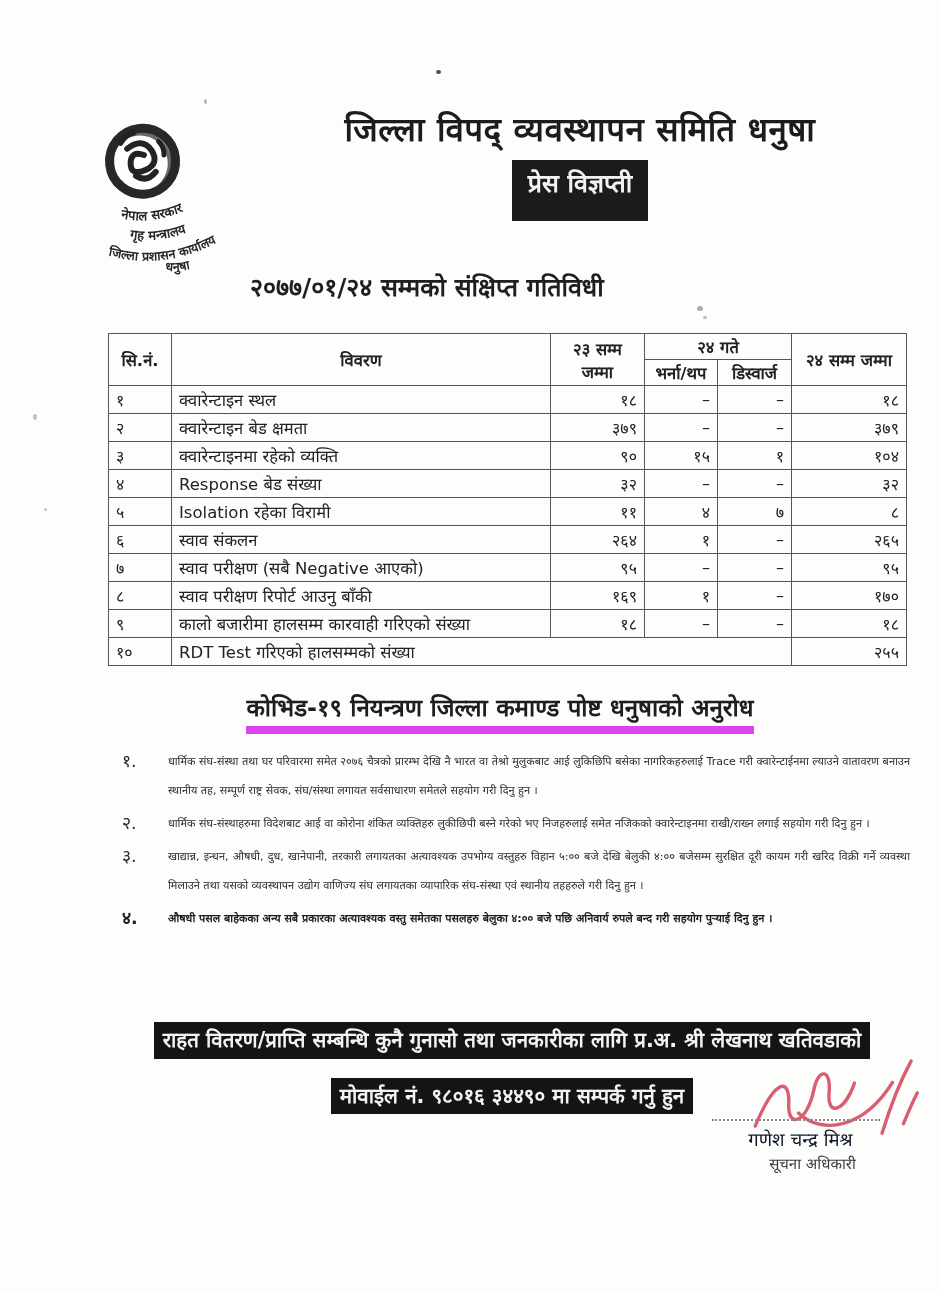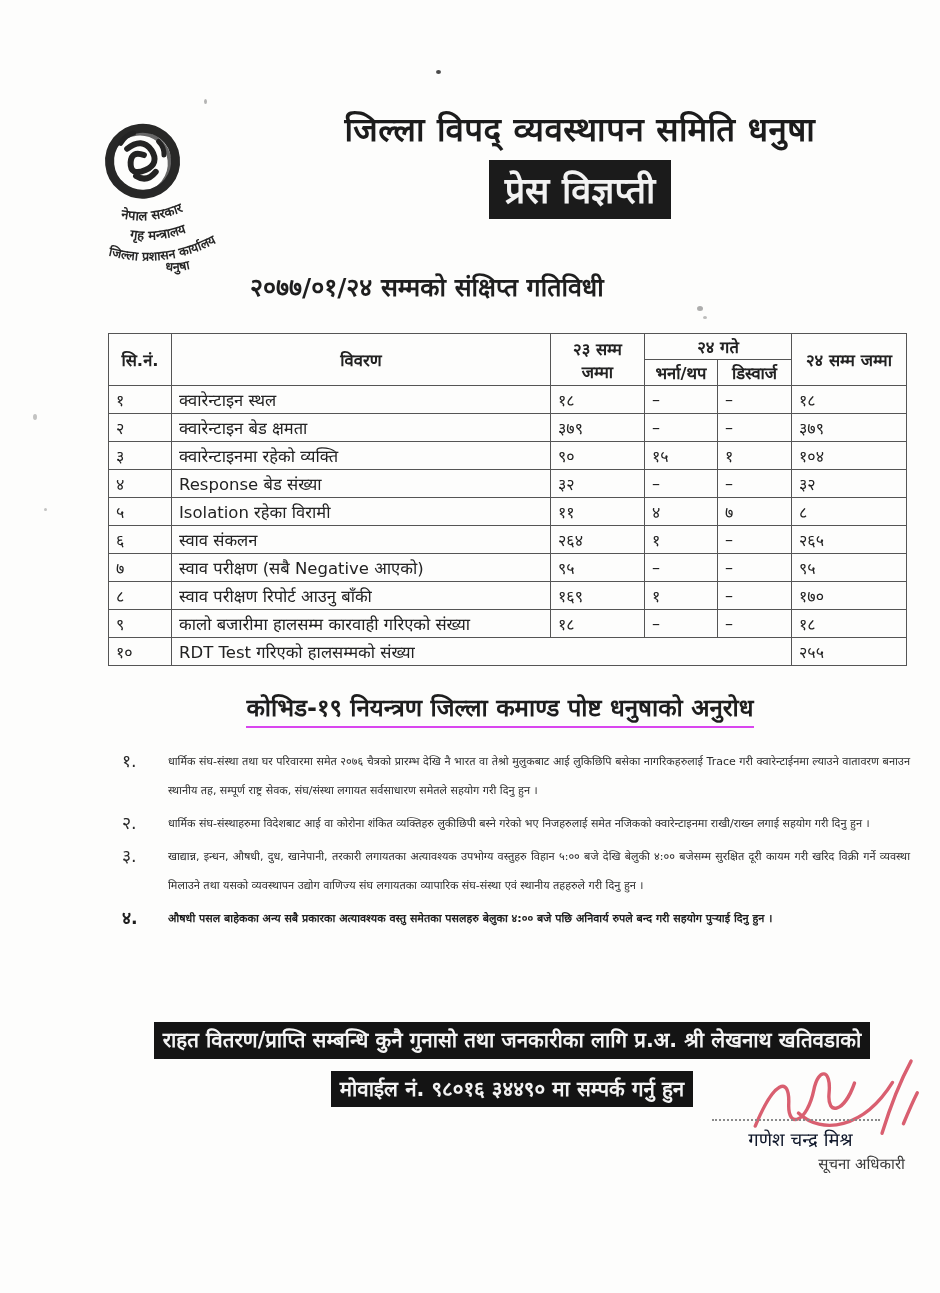--- a/index.html
+++ b/index.html
@@ -7,66 +7,66 @@
     width:940px;height:1293px;position:relative;background:#fdfdfc;
     font-family:"DejaVu Sans",sans-serif;color:#262626;overflow:hidden;
   }
   .page{position:absolute;inset:0;}
 
   
   .header-block{position:absolute;left:235px;right:15px;top:106px;text-align:center;}
   .doc-title{font-size:33px;font-weight:bold;color:#1c1c1c;letter-spacing:.5px;}
   .doc-subtitle{font-family:"Liberation Serif","DejaVu Serif",serif;font-size:30px;font-weight:bold;color:#2a2a2a;margin-top:8px;}
   .press-box{display:inline-block;margin-top:9px;background:#1b1b1b;color:#f2f2f2;
-    font-size:36px;font-weight:bold;padding:5px 16px 5px 16px;}
+    font-size:25px;font-weight:bold;padding:5px 16px 22px 16px;}
 
   .activity-title{position:absolute;left:250px;top:269px;font-size:25px;font-weight:bold;color:#1f1f1f;}
   .meta-block{position:absolute;left:737px;top:266px;width:185px;font-size:16px;line-height:1.8;color:#2c2c2c;}
 
   
   .stamp{position:absolute;left:80px;top:110px;width:190px;height:165px;transform:rotate(-6deg);opacity:.92;}
   .stamp text{font-family:"DejaVu Sans",sans-serif;font-weight:bold;fill:#141414;}
 
   
   table.summary{position:absolute;left:108px;top:333px;width:799px;border-collapse:collapse;
     font-size:16px;color:#222;}
   table.summary th,table.summary td{border:1.5px solid #555;padding:1px 7px;}
   table.summary th{font-weight:bold;font-size:16.5px;text-align:center;vertical-align:middle;}
   table.summary td{height:25px;}
   td.td-sn{width:48px;text-align:left;padding-left:12px;}
   td.td-desc{text-align:left;padding-left:10px;font-size:16.5px;margin-left:16px;}
-  td.td-num{text-align:left;}
+  td.td-num{text-align:right;}
   th.col-sn{width:48px;}
   th.col-desc{width:364px;}
   th.col-23{width:79px;}
   th.col-add{width:58px;}
   th.col-dis{width:59px;}
   th.col-24{width:100px;}
 
   
   .request-heading-wrap{position:absolute;left:60px;right:0;top:690px;text-align:center;}
   .request-heading{display:inline-block;font-size:24px;font-weight:bold;color:#1e1e1e;
-    border-bottom:2px solid #d946ef;padding-bottom:3px;}
+    border-bottom:8px solid #d946ef;padding-bottom:3px;}
   .request-list{position:absolute;left:122px;right:30px;top:747px;}
   .request-item{display:flex;margin-bottom:4px;}
   .request-no{flex:0 0 46px;font-size:17.5px;line-height:29px;color:#2a2a2a;}
   .request-text{flex:1;font-size:11px;line-height:29px;text-align:justify;color:#2a2a2a;}
   .request-item.bold .request-no,.request-item.bold .request-text{font-weight:bold;color:#1d1d1d;}
 
   
   .notice{position:absolute;left:112px;right:28px;top:1022px;text-align:center;line-height:1;}
   .notice-line{display:inline-block;background:#141414;color:#f3f3f3;font-weight:bold;
     font-size:20.5px;padding:8px 9px 8px 9px;}
-  .notice-line2-wrap{margin-top:12px;text-decoration:underline;}
+  .notice-line2-wrap{margin-top:19px;text-decoration:underline;}
 
   
   .signature-scribble{position:absolute;left:742px;top:1058px;width:200px;height:95px;transform:rotate(-4deg);}
   .dotted-line{position:absolute;left:712px;top:1119px;width:168px;border-top:2.5px dotted #8a8a8a;}
   .sig-name{position:absolute;left:698px;top:1126px;width:205px;text-align:center;font-size:18.5px;color:#0f172a;}
-  .sig-title{position:absolute;left:720px;top:1153px;width:185px;text-align:right;font-size:15px;color:#3a3a3a;}
+  .sig-title{position:absolute;left:720px;top:1153px;width:185px;text-align:center;font-size:15px;color:#3a3a3a;}
 
   
   .speck{position:absolute;background:#6c6c6c;border-radius:50%;}
   .sp1{left:436px;top:70px;width:5px;height:4px;background:#4a4a4a;}
   .sp2{left:204px;top:99px;width:3px;height:5px;opacity:.5;}
   .sp3{left:697px;top:306px;width:6px;height:5px;opacity:.55;}
   .sp4{left:703px;top:316px;width:4px;height:3px;opacity:.45;}
   .sp5{left:33px;top:414px;width:4px;height:6px;opacity:.4;}
   .sp6{left:44px;top:508px;width:3px;height:3px;opacity:.4;}
 </style>

